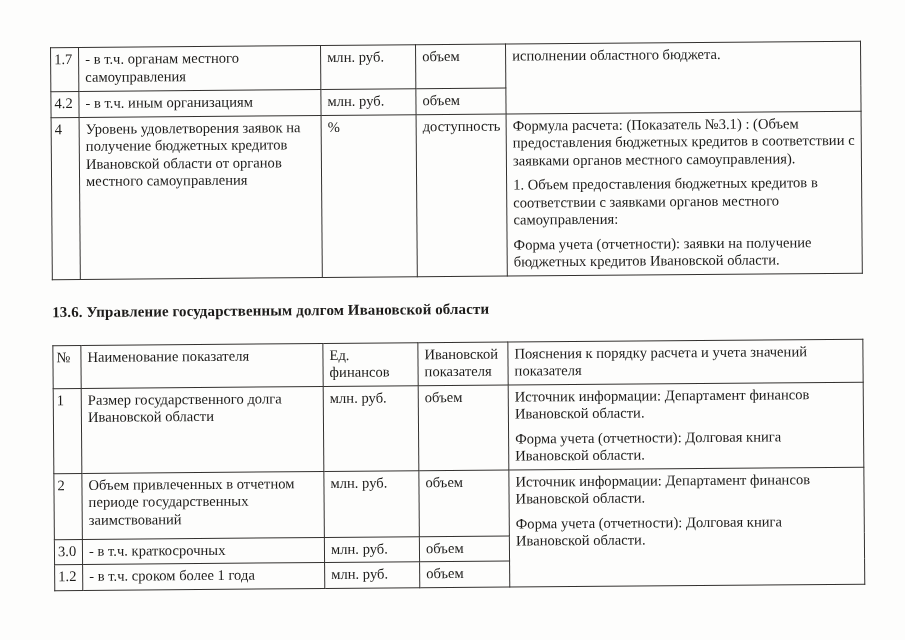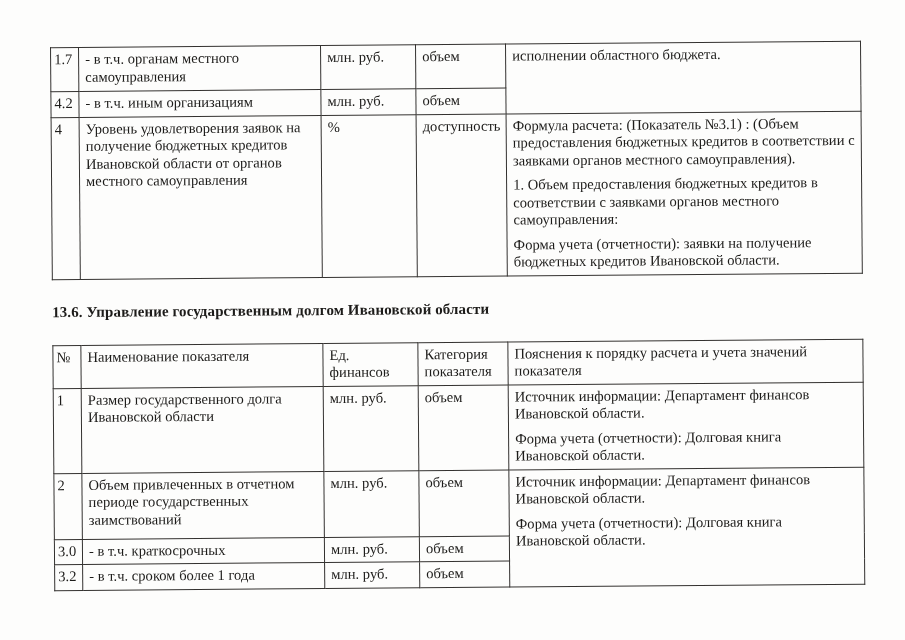--- a/index.html
+++ b/index.html
@@ -106,21 +106,21 @@
         <col class="w-name">
         <col class="w-unit">
         <col class="w-cat">
         <col class="w-exp">
     </colgroup>
     <thead>
       <tr class="h40">
         <th class="c-num">№</th>
         <th>Наименование показателя</th>
         <th>Ед. финансов</th>
-        <th>Категория показателя</th>
+        <th>Ивановской показателя</th>
         <th>Пояснения к порядку расчета и учета значений показателя</th>
       </tr>
     </thead>
     <tbody>
       <tr class="h76">
         <td class="c-num">1</td>
         <td class="c-name">Размер государственного долга Ивановской области</td>
         <td class="c-unit">млн. руб.</td>
         <td class="c-cat">объем</td>
         <td class="c-exp">
@@ -138,21 +138,21 @@
           <p>Форма учета (отчетности): Долговая книга Ивановской области.</p>
         </td>
       </tr>
       <tr class="h24">
         <td class="c-num">3.0</td>
         <td class="c-name">- в т.ч. краткосрочных</td>
         <td class="c-unit">млн. руб.</td>
         <td class="c-cat">объем</td>
       </tr>
       <tr class="h26">
-        <td class="c-num">3.2</td>
+        <td class="c-num">1.2</td>
         <td class="c-name">- в т.ч. сроком более 1 года</td>
         <td class="c-unit">млн. руб.</td>
         <td class="c-cat">объем</td>
       </tr>
     </tbody>
   </table>
 
 </div>
 
 </body></html>

